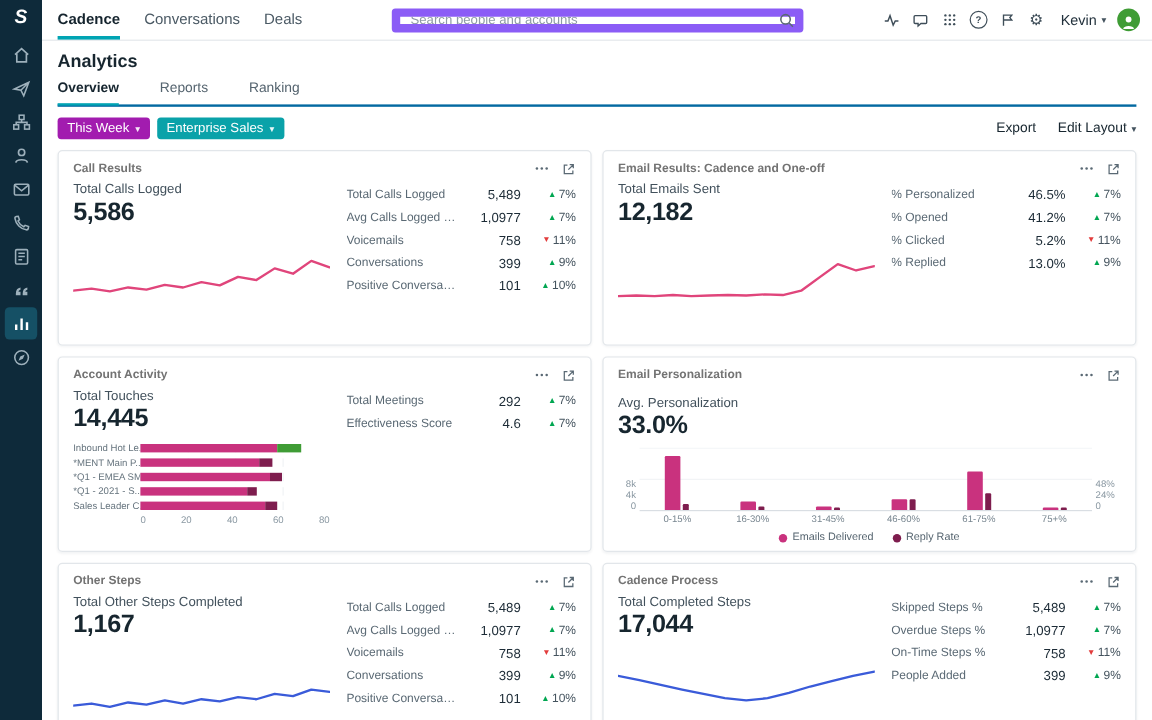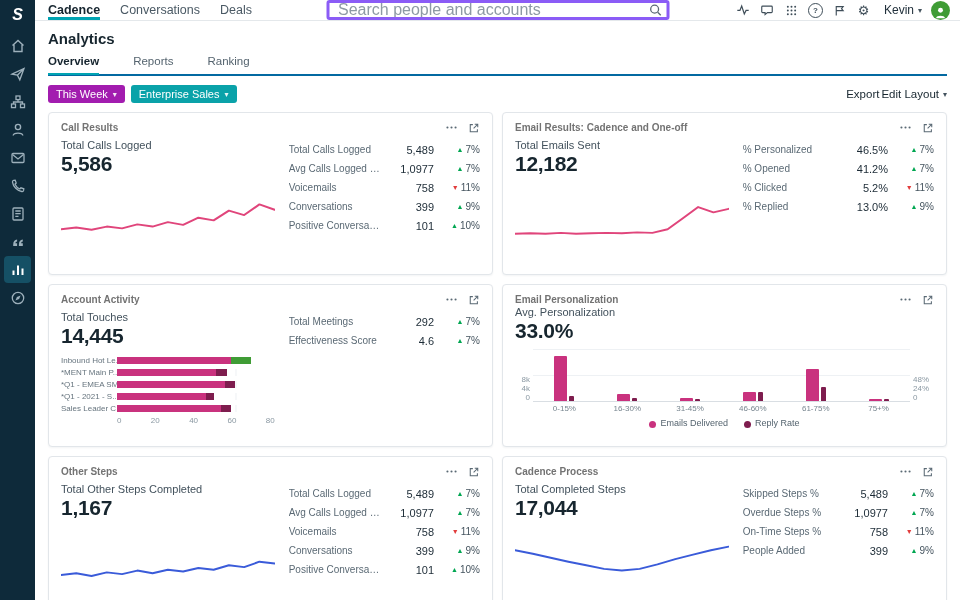--- a/index.html
+++ b/index.html
@@ -7,47 +7,47 @@
 
   
   .sidebar{width:35px;flex:none;background:#0e2a3a;display:flex;flex-direction:column;align-items:center;padding-top:6px;box-sizing:border-box}
   .logo{color:#fff;font-weight:700;font-size:16px;font-style:italic;margin-bottom:8px;cursor:pointer}
   .side-icon{width:27px;height:27px;display:flex;align-items:center;justify-content:center;border-radius:4px;margin-bottom:1px;cursor:pointer;color:#9db0bb}
   .side-icon svg{stroke:currentColor}
   .side-icon.active{background:#155065;color:#fff}
 
   
   .app{flex:1;display:flex;flex-direction:column;overflow:hidden}
-  .topbar{height:21px;flex:none;background:#fff;border-bottom:1px solid #e4e8eb;display:flex;align-items:center;padding:0 10px 0 13px;position:relative;box-sizing:border-box}
+  .topbar{height:34px;flex:none;background:#fff;border-bottom:1px solid #e4e8eb;display:flex;align-items:center;padding:0 10px 0 13px;position:relative;box-sizing:border-box}
   .nav{display:flex;gap:20px;height:100%;align-items:stretch}
   .nav-item{font-size:12.5px;color:#4a5964;display:flex;align-items:center;border-bottom:3px solid transparent;box-sizing:border-box;padding-top:2px;cursor:pointer}
   .nav-item.active{color:#15242e;font-weight:700;border-bottom-color:#00a4b3}
   .search{position:absolute;left:50%;transform:translateX(-50%);width:343px}
-  .search input{width:100%;height:20px;border:3px solid #8b5cf6;border-radius:3px;font-size:16px;padding:0 26px 0 9px;box-sizing:border-box;font-family:inherit;color:#334}
+  .search input{width:100%;height:20px;border:7px solid #8b5cf6;border-radius:3px;font-size:11px;padding:0 26px 0 9px;box-sizing:border-box;font-family:inherit;color:#334}
   .search input::placeholder{color:#8d9aa4}
   .search .mag{position:absolute;right:7px;top:3px;color:#5a6974;cursor:pointer;display:flex}
   .top-right{margin-left:auto;display:flex;align-items:center;gap:9px}
   .tb-icon{width:15px;height:15px;display:flex;align-items:center;justify-content:center;color:#3f4e59;cursor:pointer;font-size:13px;line-height:1}
   .help-badge{width:13px;height:13px;border:1.3px solid #3f4e59;border-radius:50%;font-size:8px;display:flex;align-items:center;justify-content:center;color:#3f4e59;font-weight:700;cursor:pointer}
   .user{display:flex;align-items:center;gap:4px;font-size:12px;color:#22313c;cursor:pointer;margin-left:4px}
   .chev{font-size:8px;color:#44535e}
   .pill .chev{color:rgba(255,255,255,.9)}
   .avatar{width:19px;height:19px;border-radius:50%;background:#3f9c35;display:flex;align-items:flex-end;justify-content:center;overflow:hidden;cursor:pointer}
 
   
   .page{flex:1;padding:5px 13px 0;overflow:hidden}
   .page-title{font-size:15px;font-weight:700;color:#17262f;margin:4px 0 8px}
   .tabs{display:flex;gap:34px;border-bottom:2px solid #0369a1}
   .tab{font-size:11.5px;color:#55646f;padding:0 0 6px;cursor:pointer;border-bottom:2px solid transparent;margin-bottom:-1px}
   .tab.active{color:#15242e;border-bottom-color:#00a4b3;font-weight:700}
   .filters{display:flex;align-items:center;margin-top:9px;gap:6px}
   .pill{height:18px;display:flex;align-items:center;gap:5px;padding:0 8px;border-radius:3px;font-size:11px;color:#fff;border:0;cursor:pointer;font-family:inherit}
   .pill.navy{background:#a21caf}
   .pill.teal{background:#0aa2a9}
-  .actions-right{margin-left:auto;display:flex;gap:2px;align-items:flex-end}
+  .actions-right{margin-left:auto;display:flex;gap:18px;align-items:flex-end}
   .link-btn{background:none;border:0;font-size:11.5px;color:#17262f;cursor:pointer;font-family:inherit;display:flex;align-items:center;gap:4px;padding:0}
 
   
   .cards{display:grid;grid-template-columns:1fr 1fr;gap:9px;margin-top:9px}
   .card{background:#fff;border:1px solid #e2e6ea;border-radius:4px;padding:8px 12px;height:163px;box-sizing:border-box;box-shadow:0 1px 2px rgba(16,35,50,.05);overflow:hidden}
   .card-head{display:flex;align-items:center}
   .card-title{font-size:10px;font-weight:700;color:#737373;margin:0}
   .card-actions{margin-left:auto;display:flex;gap:10px;align-items:center}
   .icon-btn{background:none;border:0;padding:0;cursor:pointer;color:#5a6974;display:flex}
   .card-body{display:flex;margin-top:5px}
@@ -443,21 +443,21 @@
                   <circle cx="13" cy="8" r="1.3"></circle>
                 </svg>
               </button>
             <button class="icon-btn">
                 <svg width="12" height="12" viewBox="0 0 16 16" fill="none" stroke="currentColor" stroke-width="1.4">
                   <path d="M6.5 3.5 H3 V13 H12.5 V9.5 M9 3 H13 V7 M13 3 L7.5 8.5"></path>
                 </svg>
               </button>
           </div>
         </div>
-        <div class="metric-label" style="margin-top:0">Avg. Personalization</div>
+        <div class="metric-label" style="margin-top:11px">Avg. Personalization</div>
         <div class="metric-value">33.0%</div>
         <div id="p13n">
             <div class="p13n-row">
               <div class="p13n-yaxis left">
                 <div class="ytick">8k</div>
                 <div class="ytick">4k</div>
                 <div class="ytick">0</div>
               </div>
               <div class="p13n-plot">
                 <div class="p13n-group">

